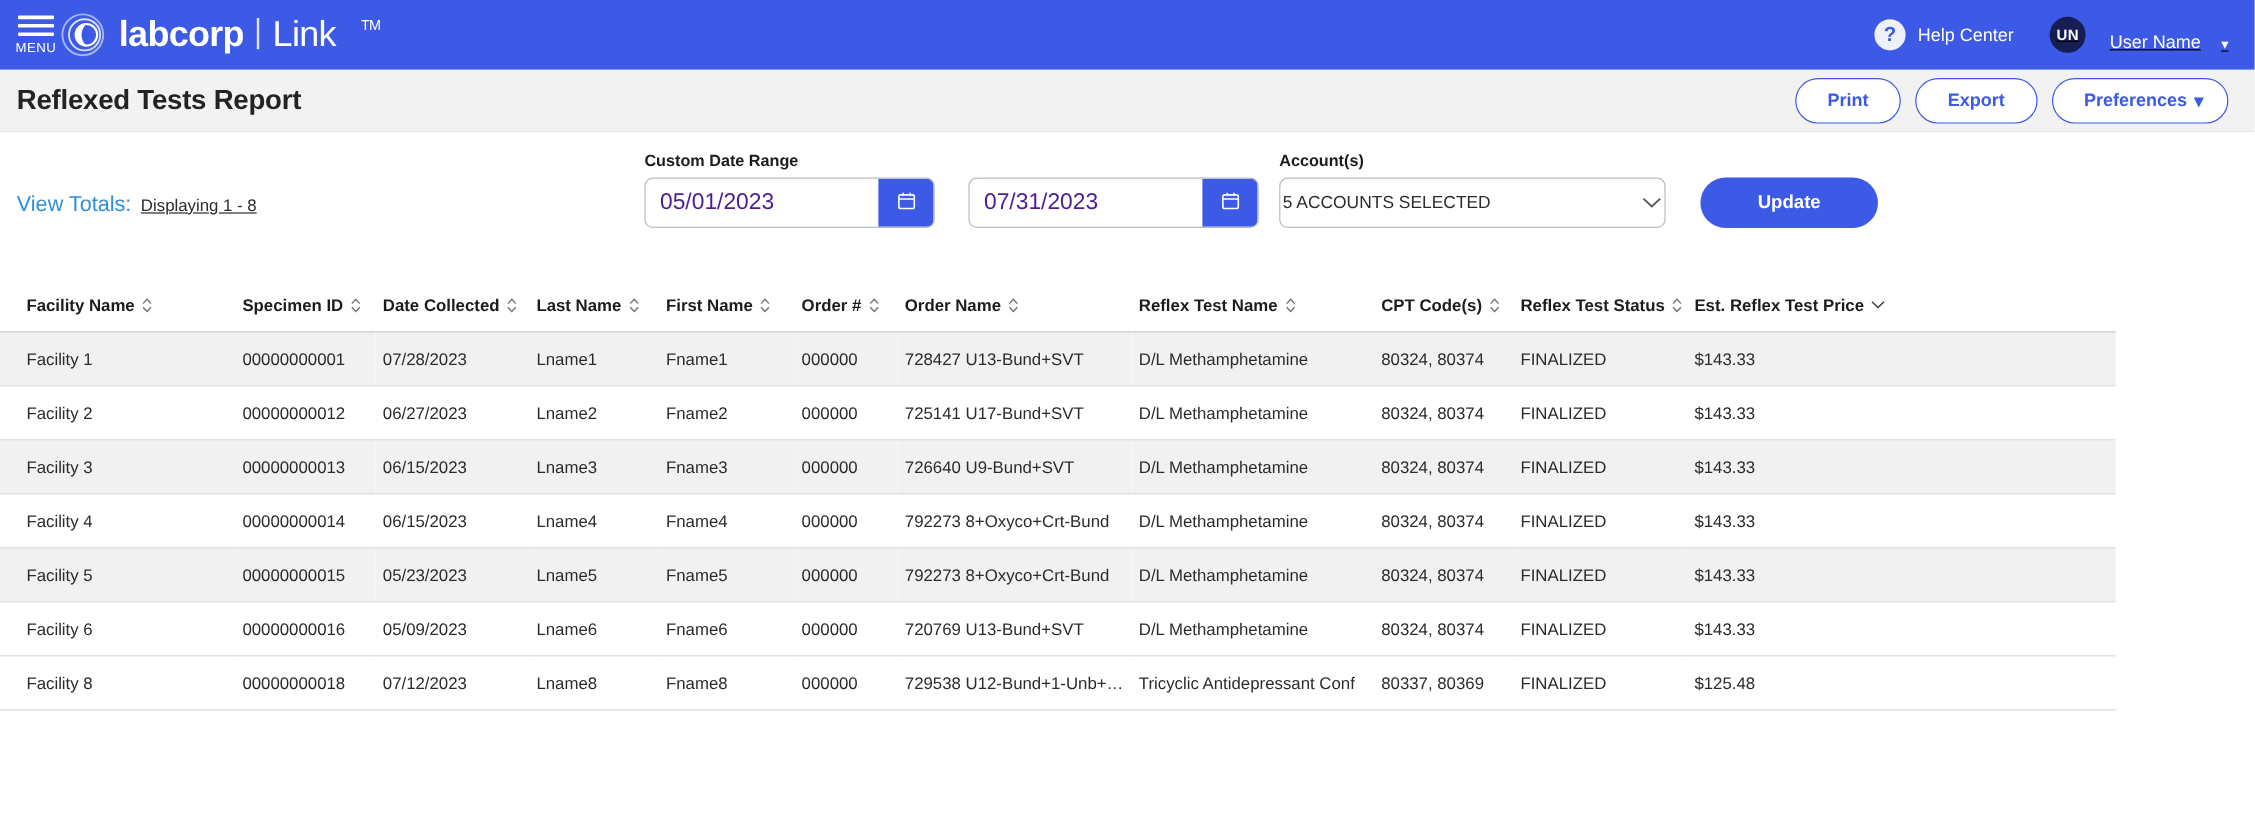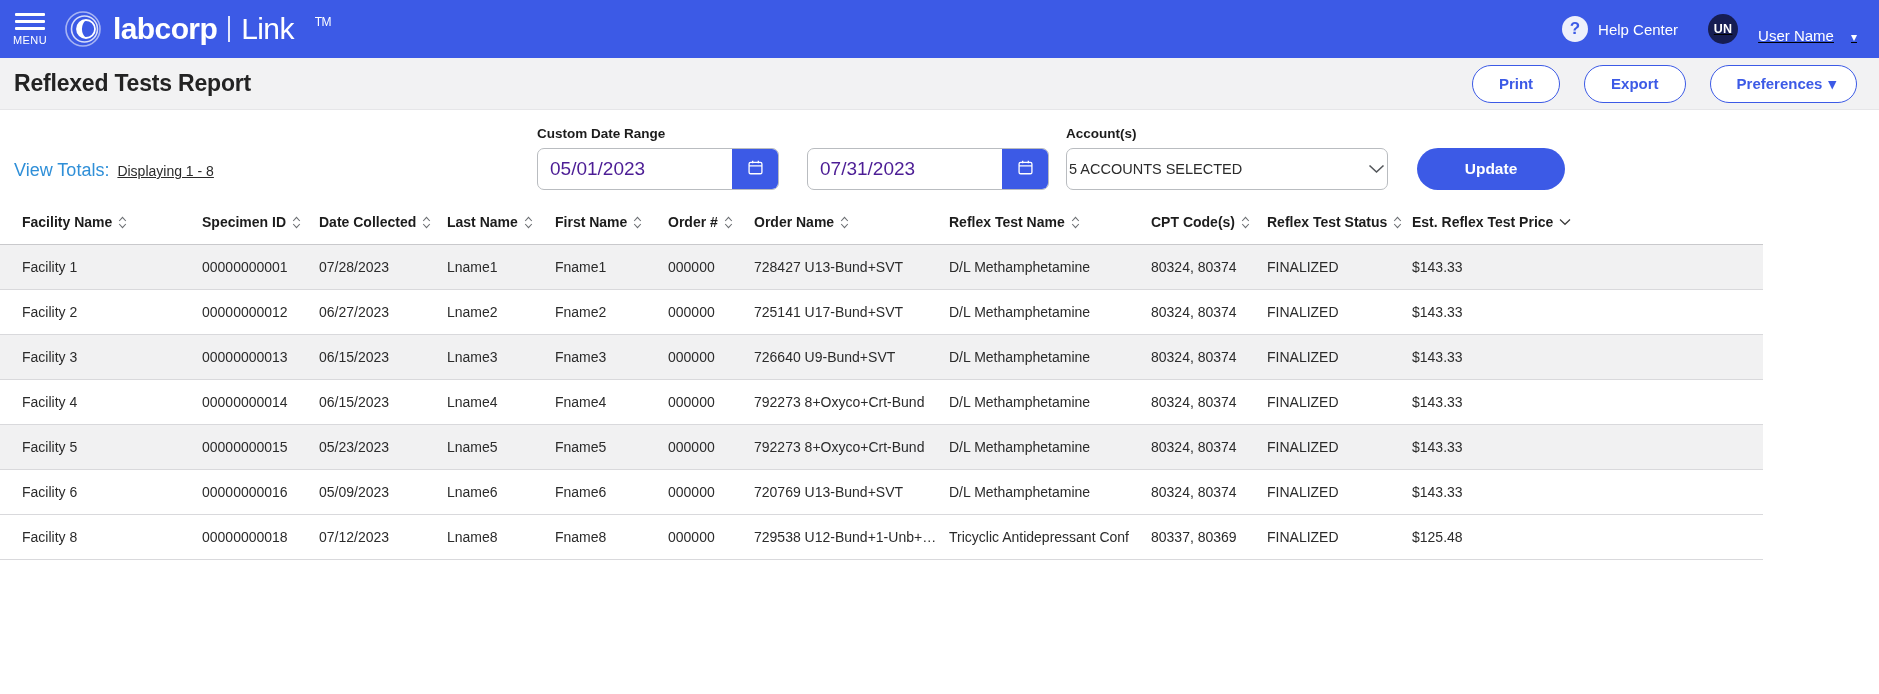--- a/index.html
+++ b/index.html
@@ -16,21 +16,20 @@
     background: #3c5ae6;
     display: flex;
     align-items: center;
     padding: 0 22px 0 10px;
     position: relative;
   }
   .hamburger {
     width: 40px;
     display: flex; flex-direction: column; align-items: center;
     cursor: pointer;
-    margin-right: 14px;
   }
   .hamburger .bars { width: 30px; }
   .hamburger .bar {
     display: block; height: 3px; background: #fff;
     border-radius: 1px; margin-bottom: 4px;
   }
   .hamburger .menu-label {
     color: #fff; font-size: 11px; letter-spacing: .4px;
     font-family: "Liberation Sans", sans-serif;
   }
@@ -70,21 +69,21 @@
   .caret-white { color: #fff; font-size: 12px; margin-left: -3px; }
 
   
   .titlebar {
     height: 52px; background: #f2f2f3;
     display: flex; align-items: center;
     padding: 0 22px 0 14px;
     border-bottom: 1px solid #e6e6e8;
   }
   .page-title { font-size: 23px; font-weight: bold; color: #232323; letter-spacing: -.2px; }
-  .titlebar-actions { margin-left: auto; display: flex; align-items: flex-end; gap: 24px; }
+  .titlebar-actions { margin-left: auto; display: flex; align-items: flex-end; gap: 12px; }
   .pill {
     border: 1.5px solid #3c5ae6; color: #3c5ae6; background: #fff;
     border-radius: 22px; height: 38px; padding: 0 26px;
     font-size: 15px; font-weight: bold; cursor: pointer;
     display: flex; align-items: center; gap: 6px;
     font-family: "Liberation Sans", sans-serif;
   }
   .pill.wide { padding: 0 20px 0 26px; }
 
   
@@ -134,21 +133,21 @@
   .update-btn {
     position: absolute; bottom: 16px; left: 1417px;
     width: 148px; height: 42px; border-radius: 22px;
     background: #3c5ae6; color: #fff; border: 0;
     font-size: 15.5px; font-weight: bold; cursor: pointer;
     font-family: "Liberation Sans", sans-serif;
   }
 
   
   .table-wrap { padding: 0 0 0 0; }
-  table { width: 1763px; border-collapse: collapse; table-layout: fixed; }
+  table { width: 1763px; border-collapse: collapse; table-layout: fixed; margin-top: 32px; }
   thead th {
     text-align: left; font-size: 14px; font-weight: bold; color: #1c1c1c;
     padding: 8px 6px 14px 6px; border-bottom: 1.5px solid #c9c9cc;
     white-space: nowrap; vertical-align: bottom; cursor: pointer;
   }
   thead th .th-inner { display: inline-flex; align-items: center; gap: 6px; }
   .sort-icon { display: inline-block; line-height: 0; color: #6c6f73; }
   tbody td {
     font-size: 14px; color: #2b2b2b;
     padding: 14px 6px; border-bottom: 1px solid #d9d9dc;

